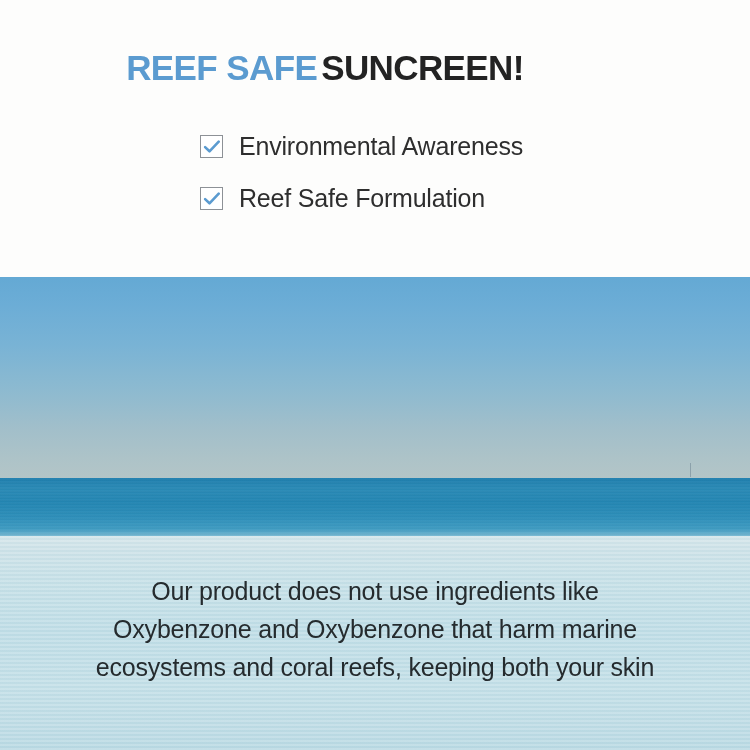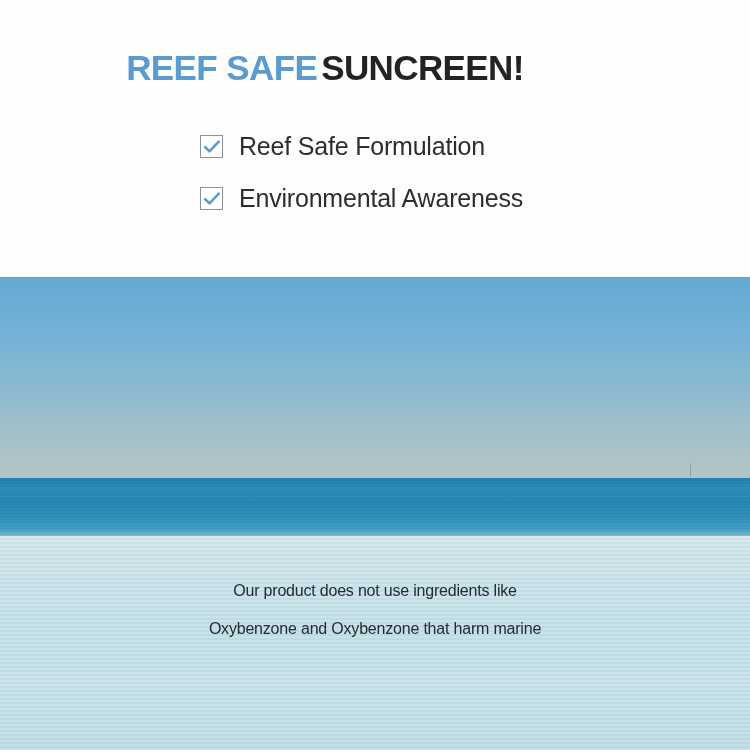--- a/index.html
+++ b/index.html
@@ -182,66 +182,67 @@
     pointer-events: none;
   }
 
   .caption {
     position: absolute;
     left: 0;
     top: 295px;
     width: 750px;
     text-align: center;
     color: #252b2e;
-    font-size: 16px;
+    font-size: 25px;
     line-height: 38px;
     letter-spacing: -0.2px;
     z-index: 3;
   }
   .caption .cap-line { display: block; white-space: nowrap; }
 </style>
 </head>
 <body>
 
 <div id="promo-card">
 
   <div class="header-panel">
 
     <div class="headline">
       <span class="hl-accent">REEF SAFE</span><span class="hl-main">SUNCREEN!</span>
     </div>
 
     <div class="feature-list">
+
+      <div class="feature-row">
+        <span class="checkbox">
+          <svg width="17" height="14" viewBox="0 0 17 14" aria-hidden="true">
+            <path d="M1.6 7.1 L6.0 11.3 L15.2 1.7" fill="none" stroke="#5b9bd0" stroke-width="2.6" stroke-linecap="round" stroke-linejoin="round"></path>
+          </svg>
+        </span>
+        <span class="feature-label">Environmental Awareness</span>
+      </div>
 
       <div class="feature-row">
         <span class="checkbox">
           <svg width="17" height="14" viewBox="0 0 17 14" aria-hidden="true">
             <path d="M1.6 7.1 L6.0 11.3 L15.2 1.7" fill="none" stroke="#5b9bd0" stroke-width="2.6" stroke-linecap="round" stroke-linejoin="round"></path>
           </svg>
         </span>
         <span class="feature-label">Reef Safe Formulation</span>
       </div>
 
-      <div class="feature-row">
-        <span class="checkbox">
-          <svg width="17" height="14" viewBox="0 0 17 14" aria-hidden="true">
-            <path d="M1.6 7.1 L6.0 11.3 L15.2 1.7" fill="none" stroke="#5b9bd0" stroke-width="2.6" stroke-linecap="round" stroke-linejoin="round"></path>
-          </svg>
-        </span>
-        <span class="feature-label">Environmental Awareness</span>
-      </div>
-
     </div>
   </div>
 
   <div class="photo">
     <div class="sky"></div>
     <div class="mast"></div>
     <div class="ocean"></div>
     <div class="shallow"></div>
 
     <div class="caption">
       <span class="cap-line">Our product does not use ingredients like</span>
       <span class="cap-line">Oxybenzone and Oxybenzone that harm marine</span>
+      <span class="cap-line">ecosystems and coral reefs, keeping both your skin</span>
     </div>
   </div>
 
 </div>
 
 </body></html>

